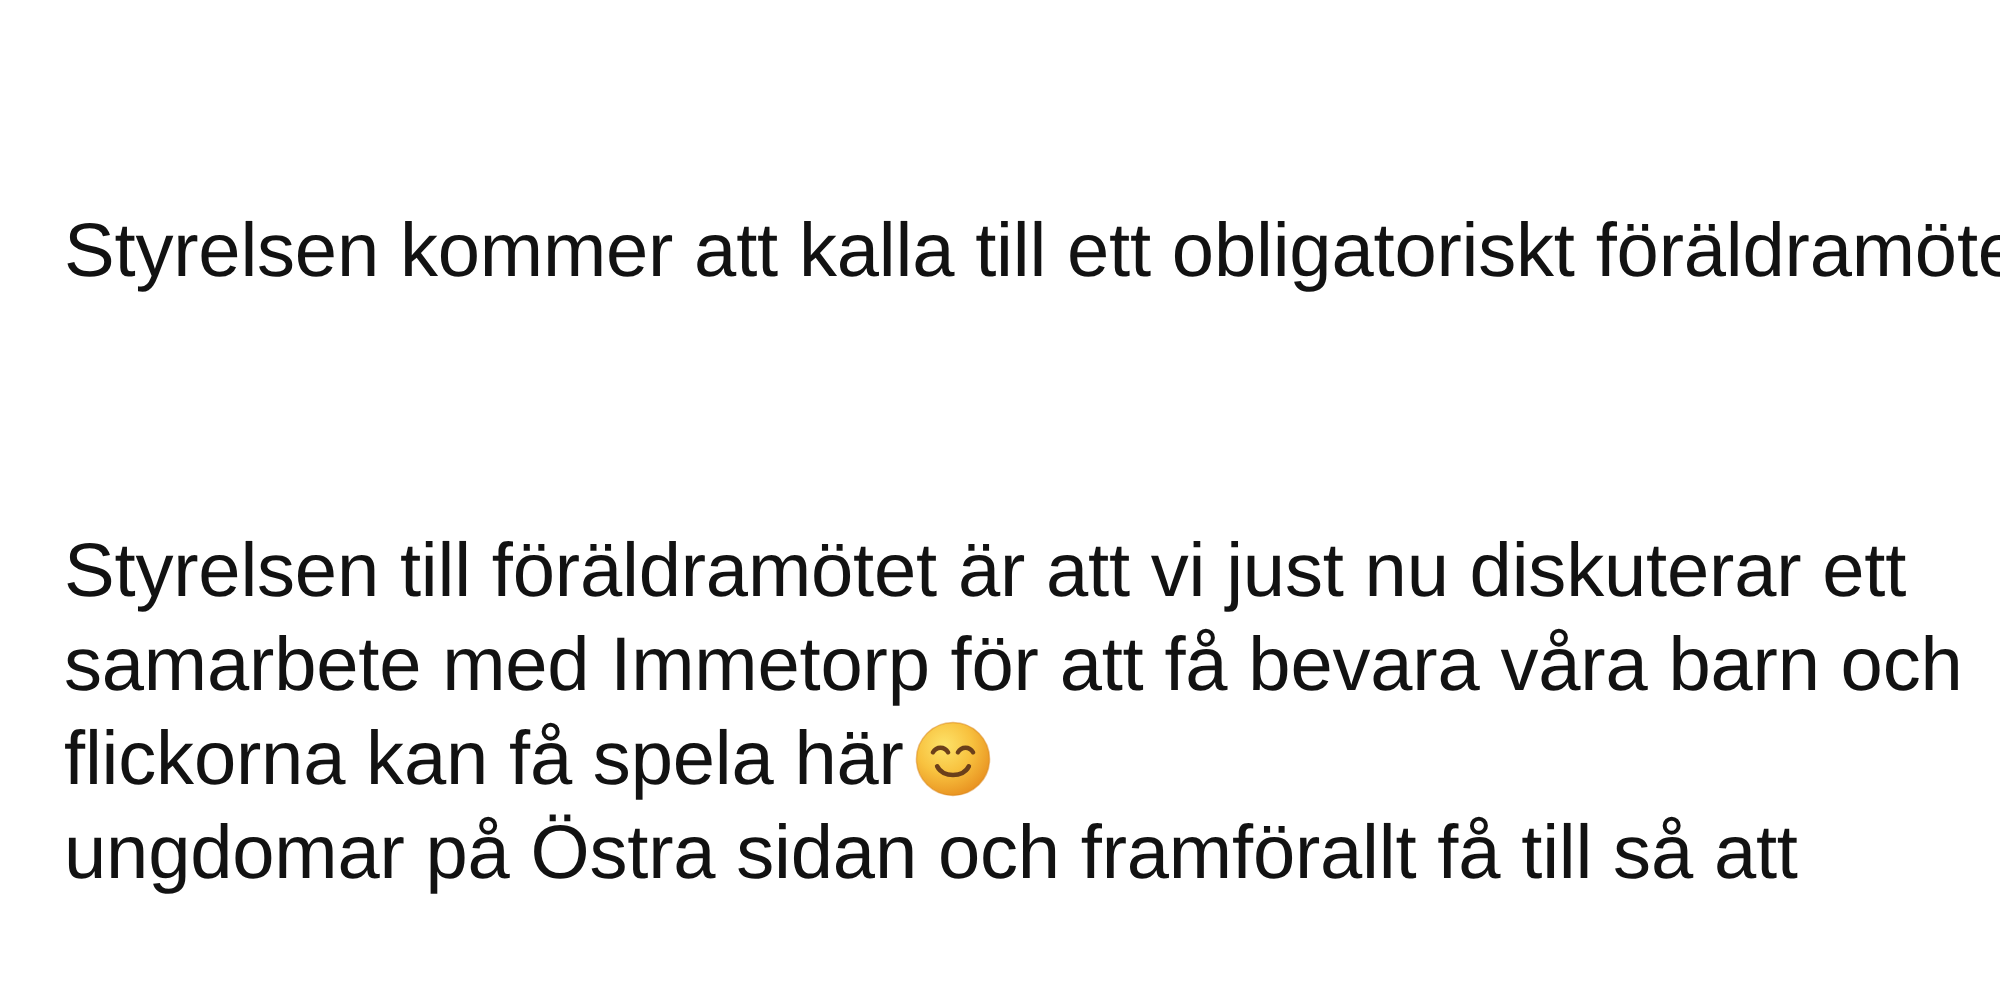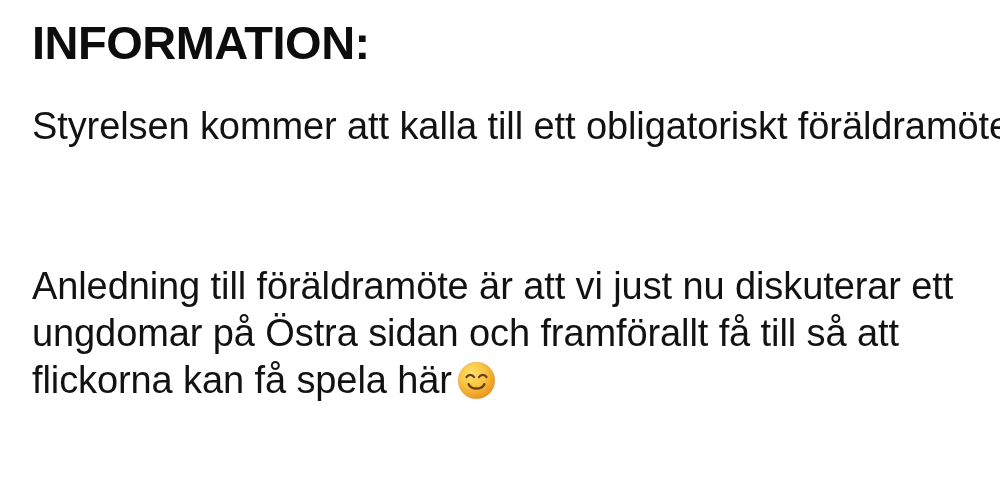--- a/index.html
+++ b/index.html
@@ -64,38 +64,38 @@
     display: block;
     width: 39px;
     height: 39px;
   }
 </style>
 </head>
 <body>
 
 <div class="page">
 
-  <div class="heading">INFORMATION:</div>
 
   <div class="para para-1">
     <span class="line">Styrelsen kommer att kalla till ett obligatoriskt föräldramöte i</span>
   </div>
 
   <div class="para para-2">
-    <span class="line">Anledning till föräldramöte är att vi just nu diskuterar ett</span>
-    <span class="line">ungdomar på Östra sidan och framförallt få till så att</span>
+    <span class="line">Styrelsen till föräldramötet är att vi just nu diskuterar ett</span>
+    <span class="line">samarbete med Immetorp för att få bevara våra barn och</span>
     <span class="line"><span>flickorna kan få spela här</span><span class="emoji"><svg viewBox="0 0 64 64" xmlns="http://www.w3.org/2000/svg" aria-hidden="true">
       <defs>
         <radialGradient id="faceGrad" cx="38%" cy="32%" r="72%">
           <stop offset="0%" stop-color="#fde36a"></stop>
           <stop offset="52%" stop-color="#f8c23f"></stop>
           <stop offset="100%" stop-color="#e89120"></stop>
         </radialGradient>
       </defs>
       <circle cx="32" cy="32" r="30" fill="url(#faceGrad)"></circle>
       <circle cx="32" cy="32" r="30" fill="none" stroke="#d98519" stroke-width="1.2" opacity="0.5"></circle>
       <path d="M15.5 26.5 C18.5 21.5 25 21.5 28 26.5" fill="none" stroke="#6b3f1a" stroke-width="3.6" stroke-linecap="round"></path>
       <path d="M36 26.5 C39 21.5 45.5 21.5 48.5 26.5" fill="none" stroke="#6b3f1a" stroke-width="3.6" stroke-linecap="round"></path>
       <path d="M19 38 C23.5 47.5 40.5 47.5 45 38" fill="none" stroke="#6b3f1a" stroke-width="3.8" stroke-linecap="round"></path>
     </svg></span></span>
+    <span class="line">ungdomar på Östra sidan och framförallt få till så att</span>
   </div>
 
 </div>
 
 </body></html>

